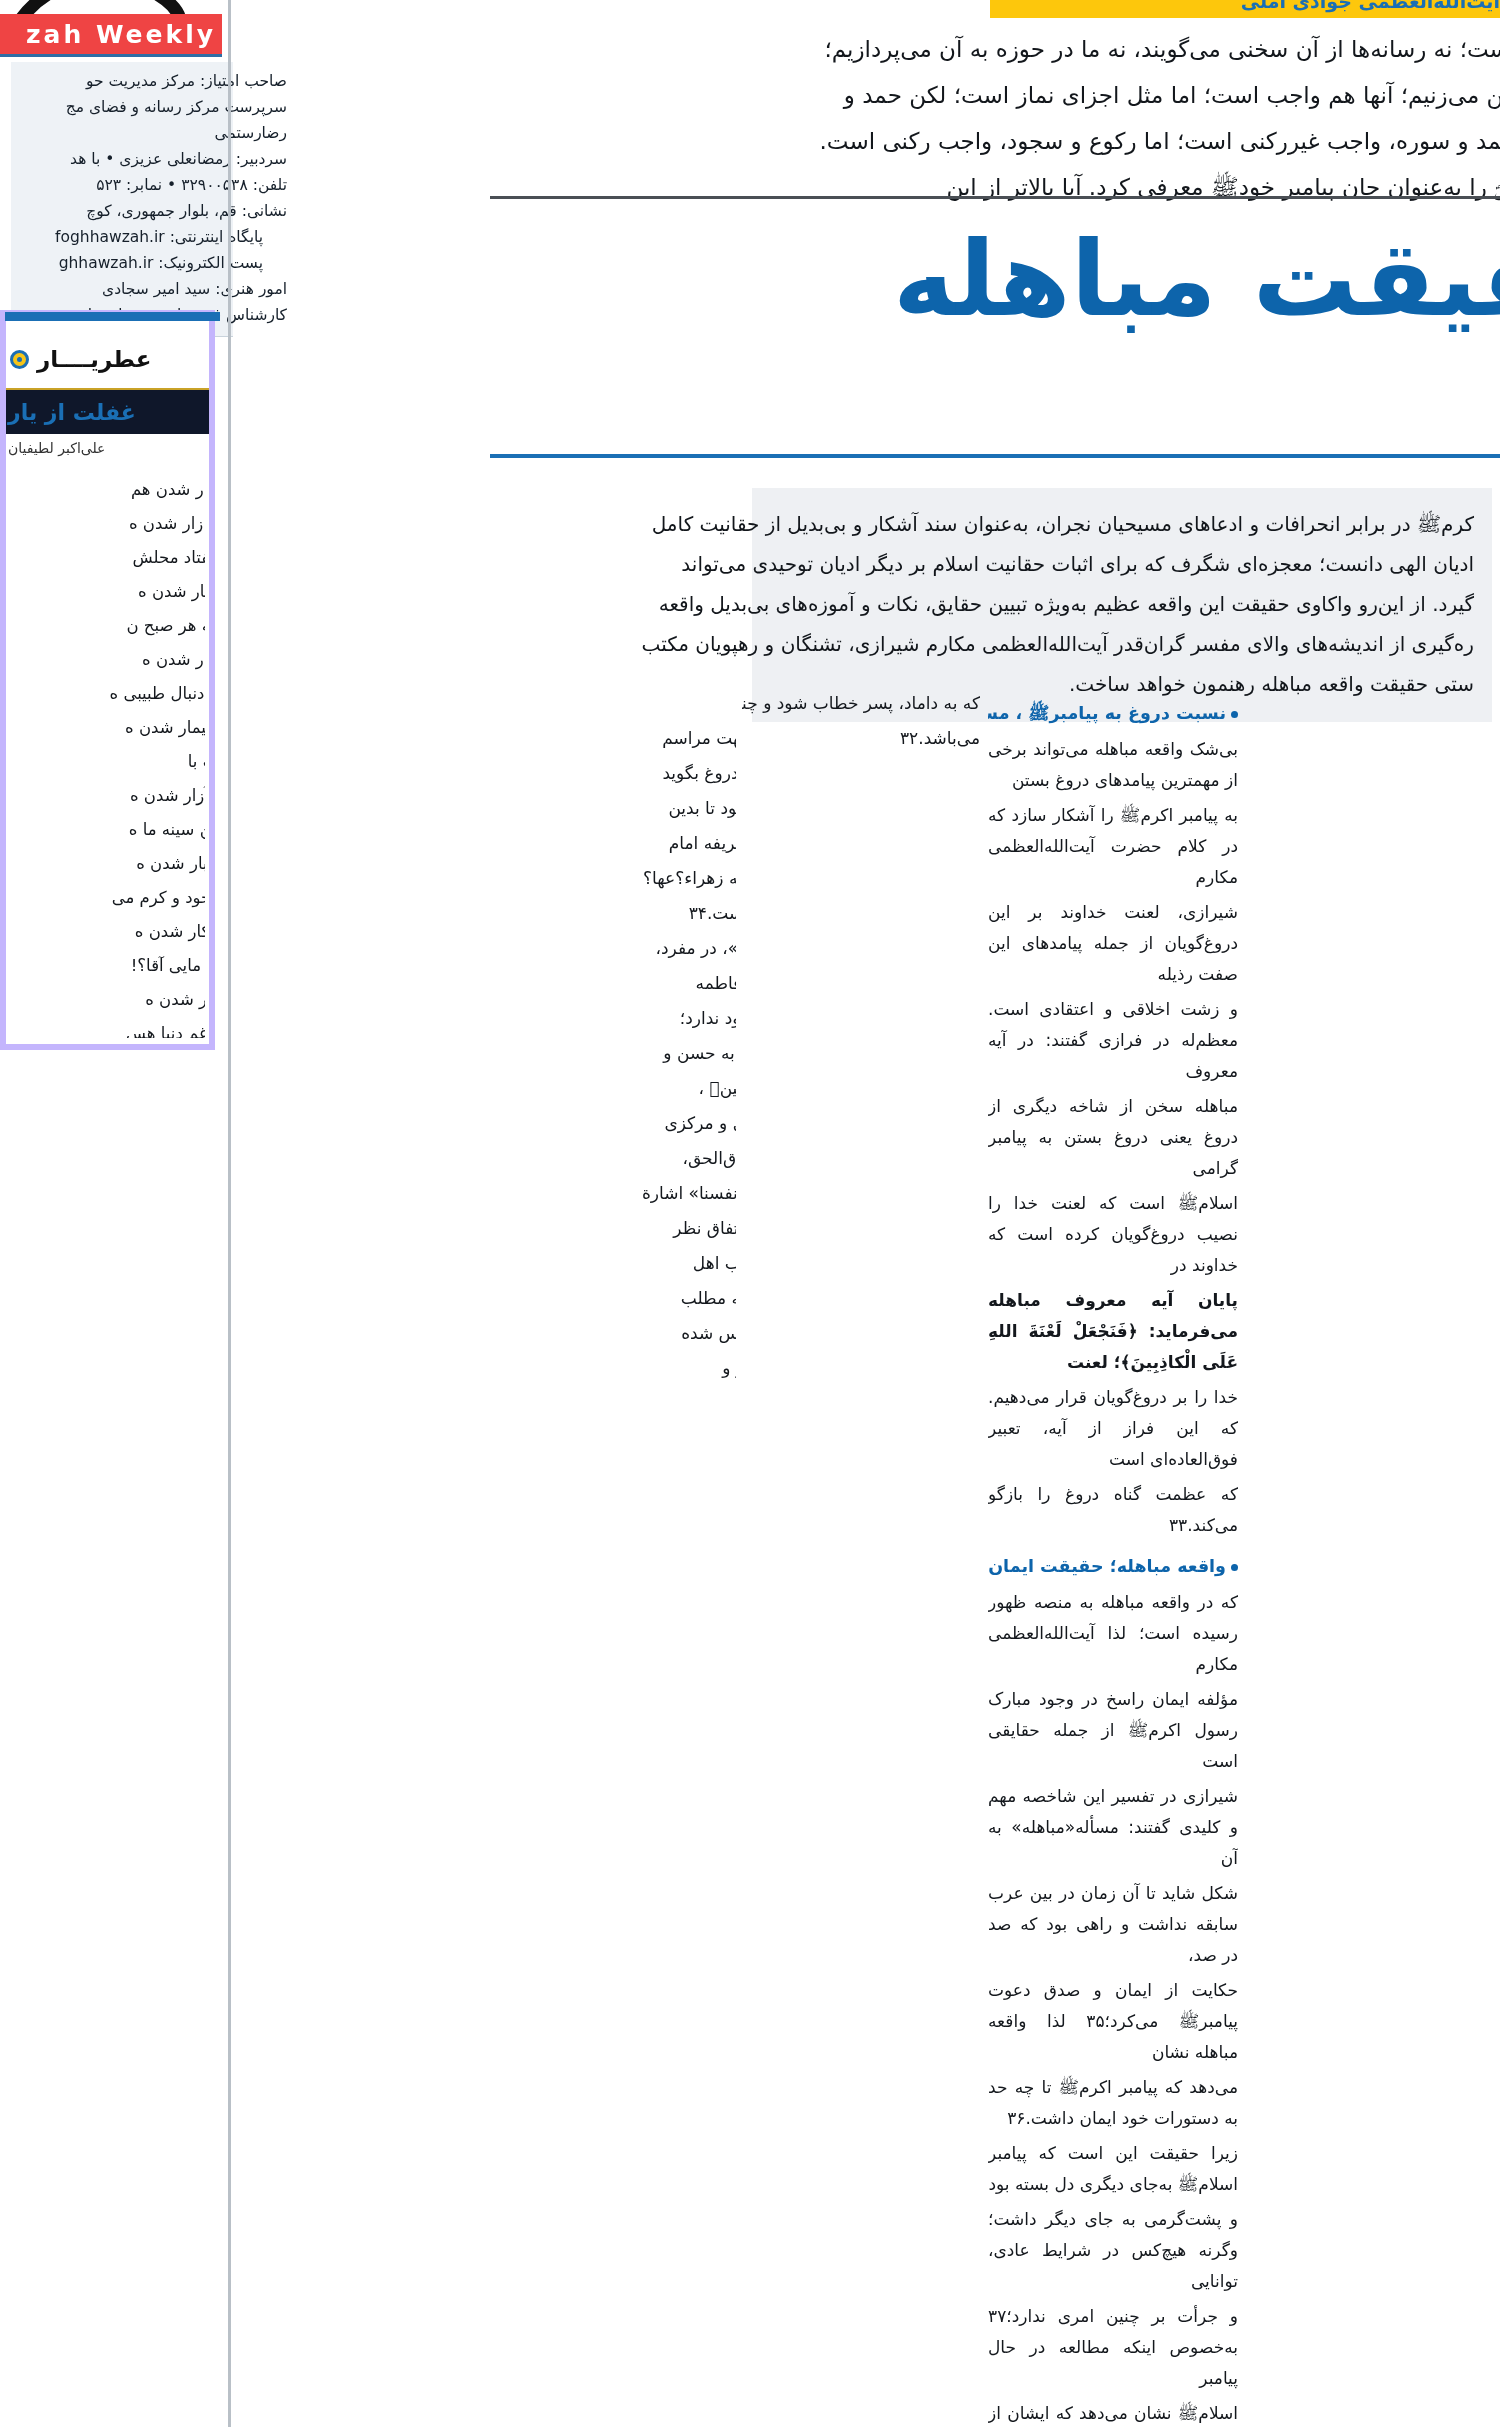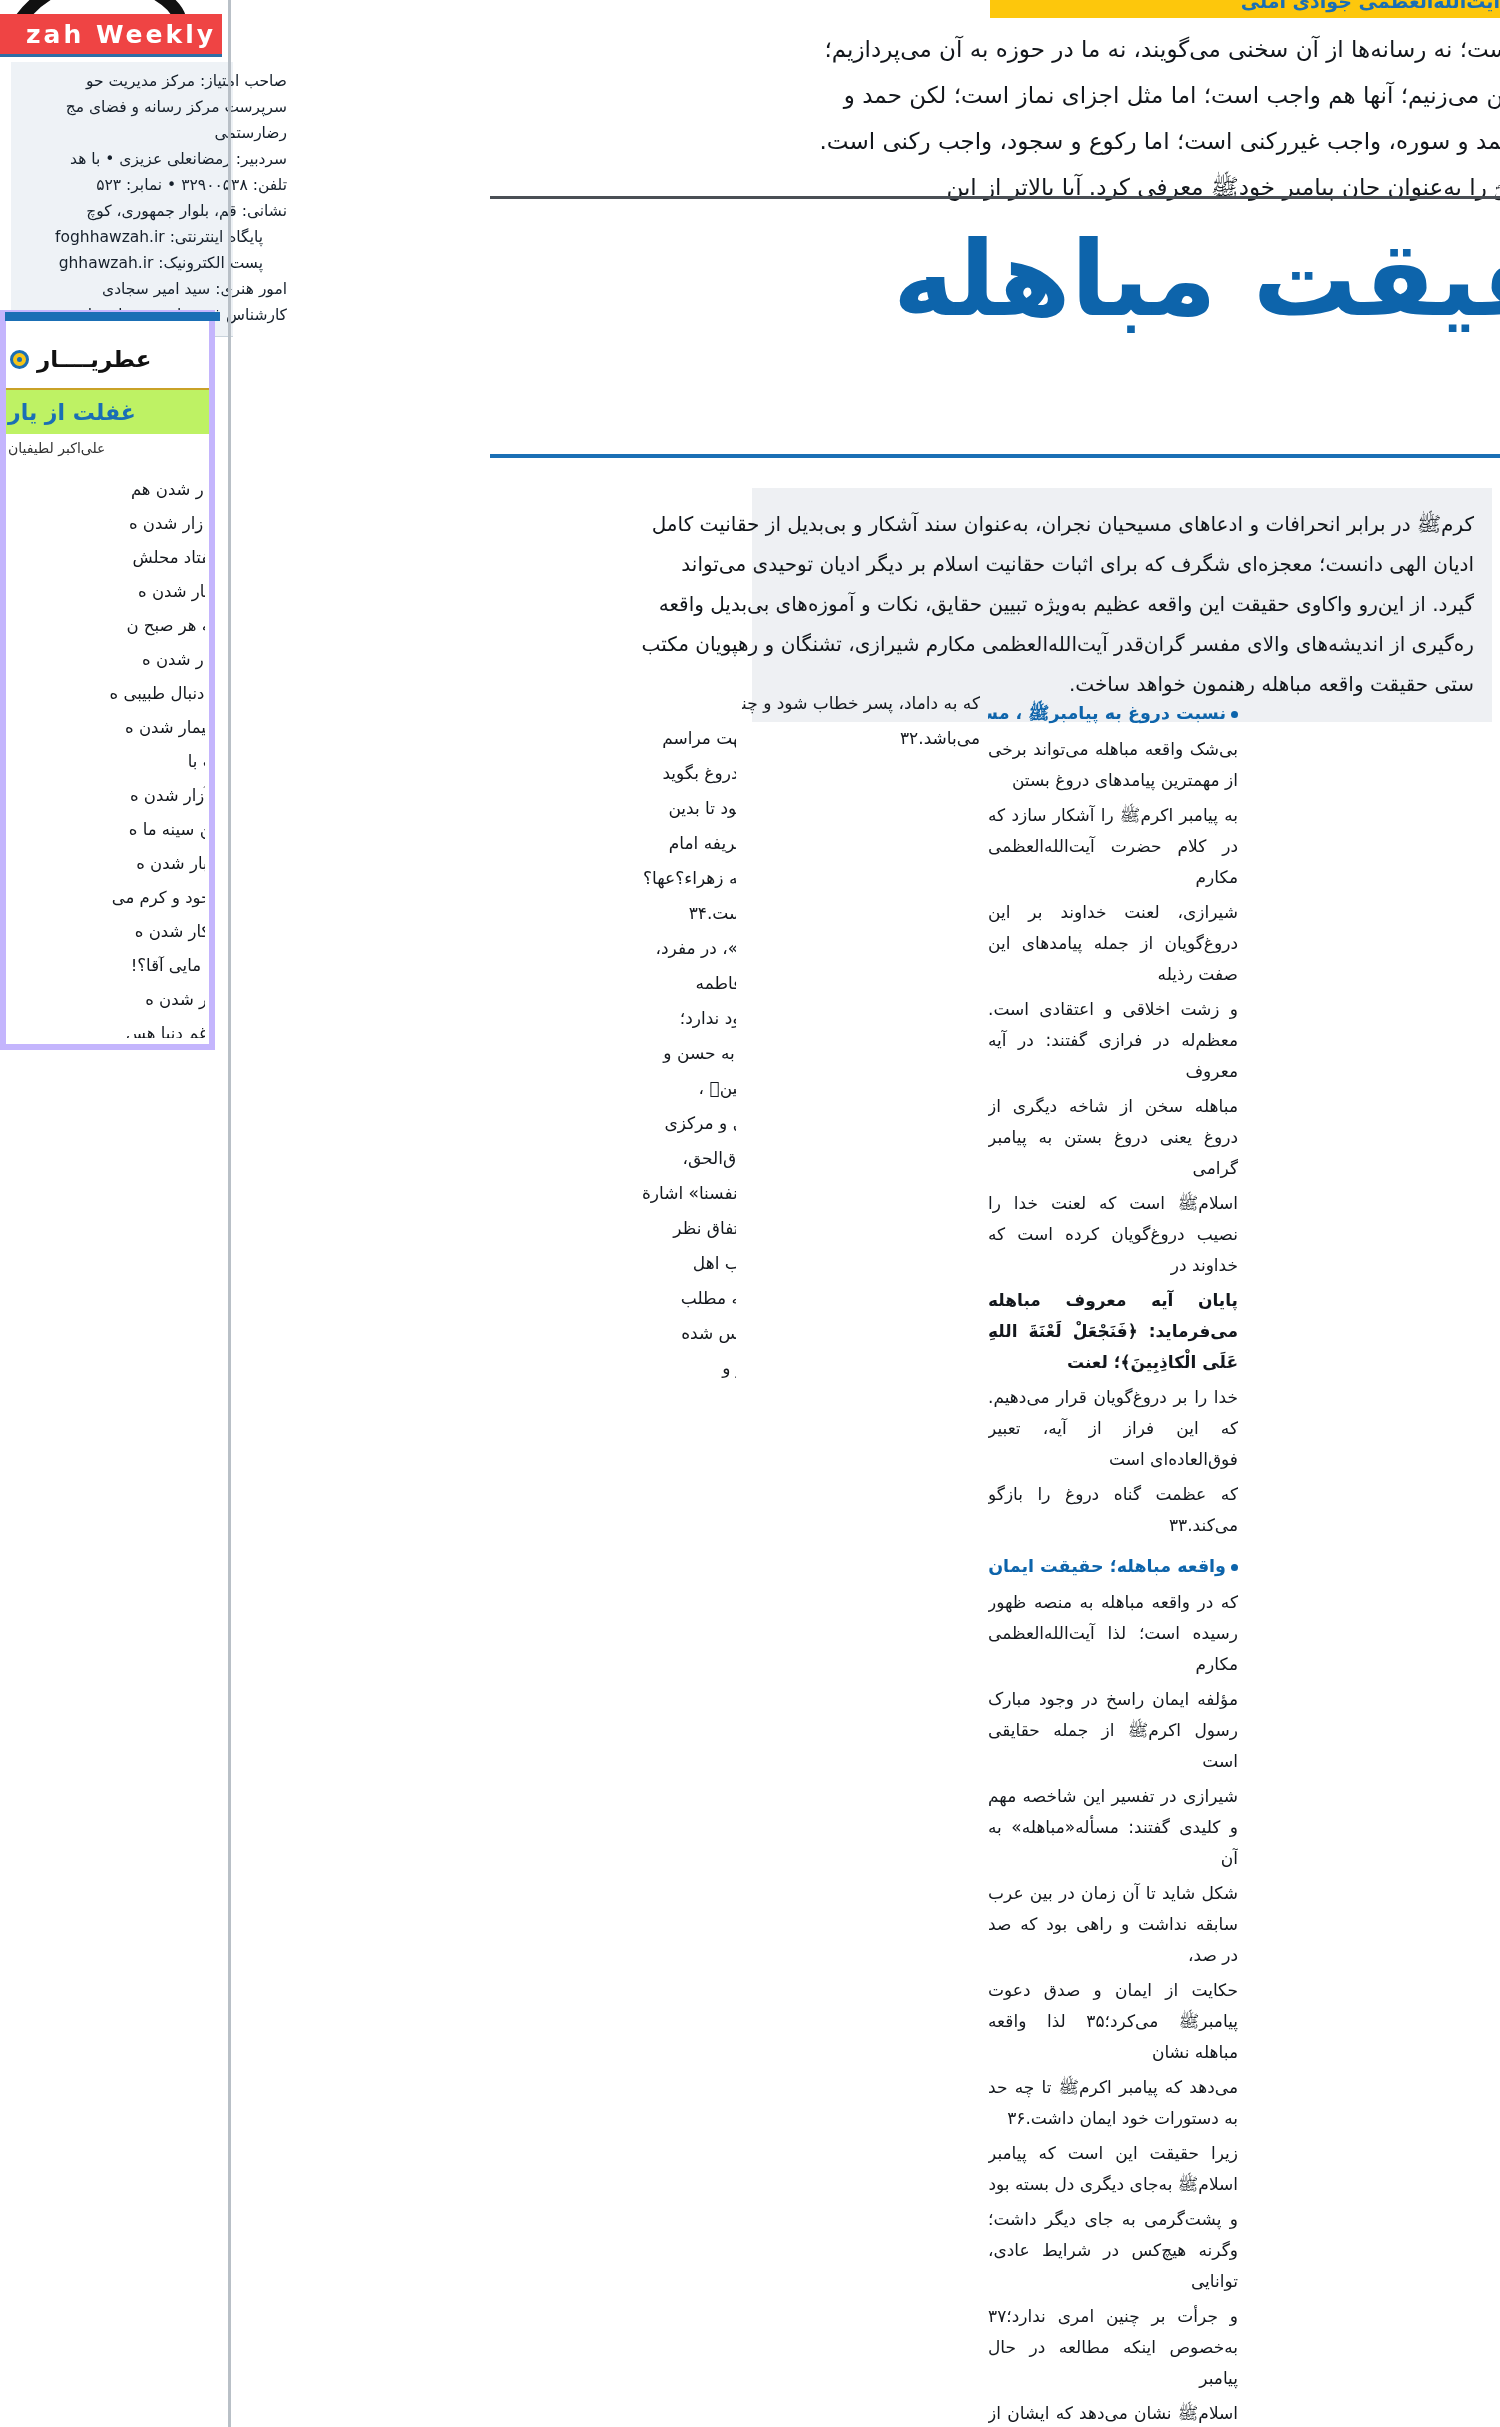--- a/index.html
+++ b/index.html
@@ -72,21 +72,21 @@
   }
   .rosette::after{
     content:"";position:absolute;left:4px;top:4px;width:5px;height:5px;
     border-radius:50%;background:#1a6fb5;
   }
   #sb-divider{
     position:absolute;left:0;right:0;top:72px;height:2px;background:#c9a227;
   }
   #sb-yellow{
     position:absolute;left:0;right:0;top:74px;height:44px;
-    background:#bef264;display:flex;align-items:center;justify-content:flex-end;
+    background:#0f172a;display:flex;align-items:center;justify-content:flex-end;
     box-sizing:border-box;padding-left:6px;
   }
   #sb-yellow span{
     color:#1a6fb5;font-size:22px;font-weight:bold;
     transform:translateX(-4px);
   }
   #sb-byline{
     position:absolute;left:0;right:4px;top:124px;height:26px;
     text-align:left;font-size:14px;color:#333;
     padding-left:2px;box-sizing:border-box;

